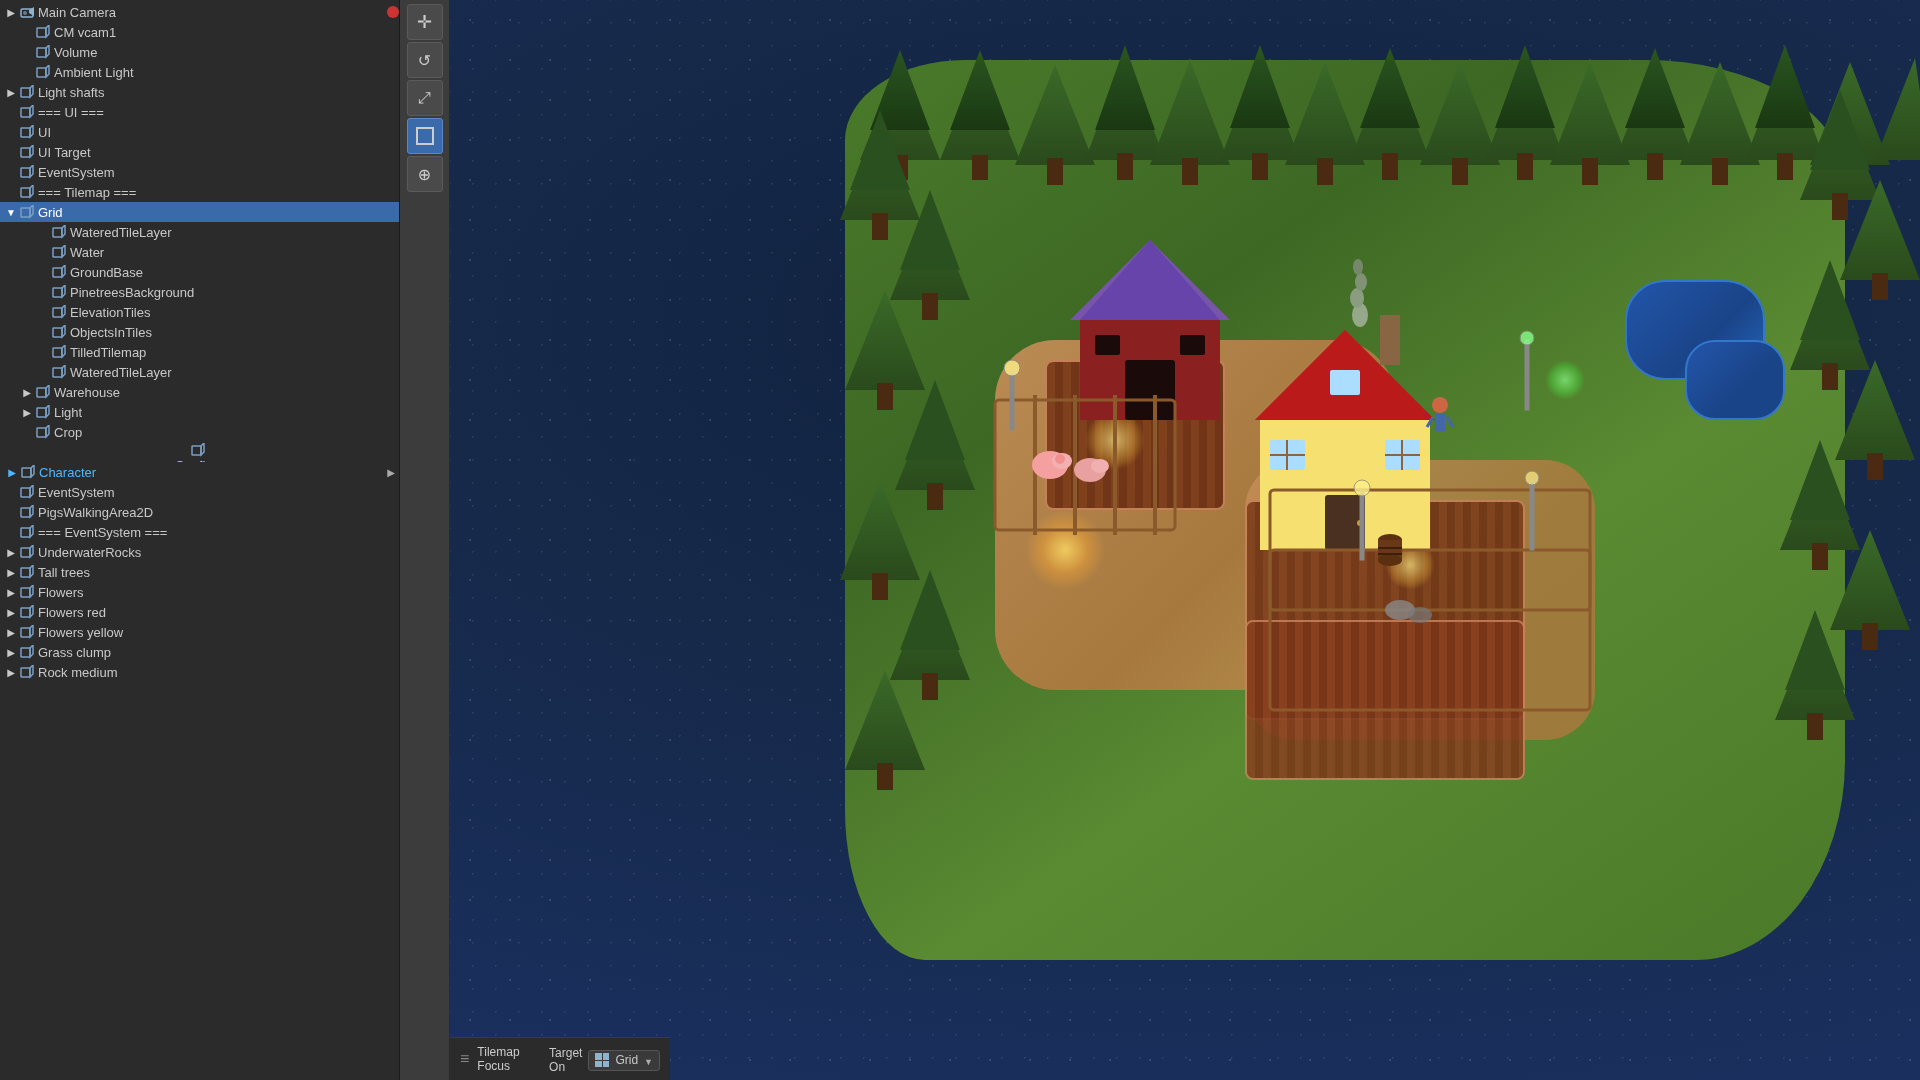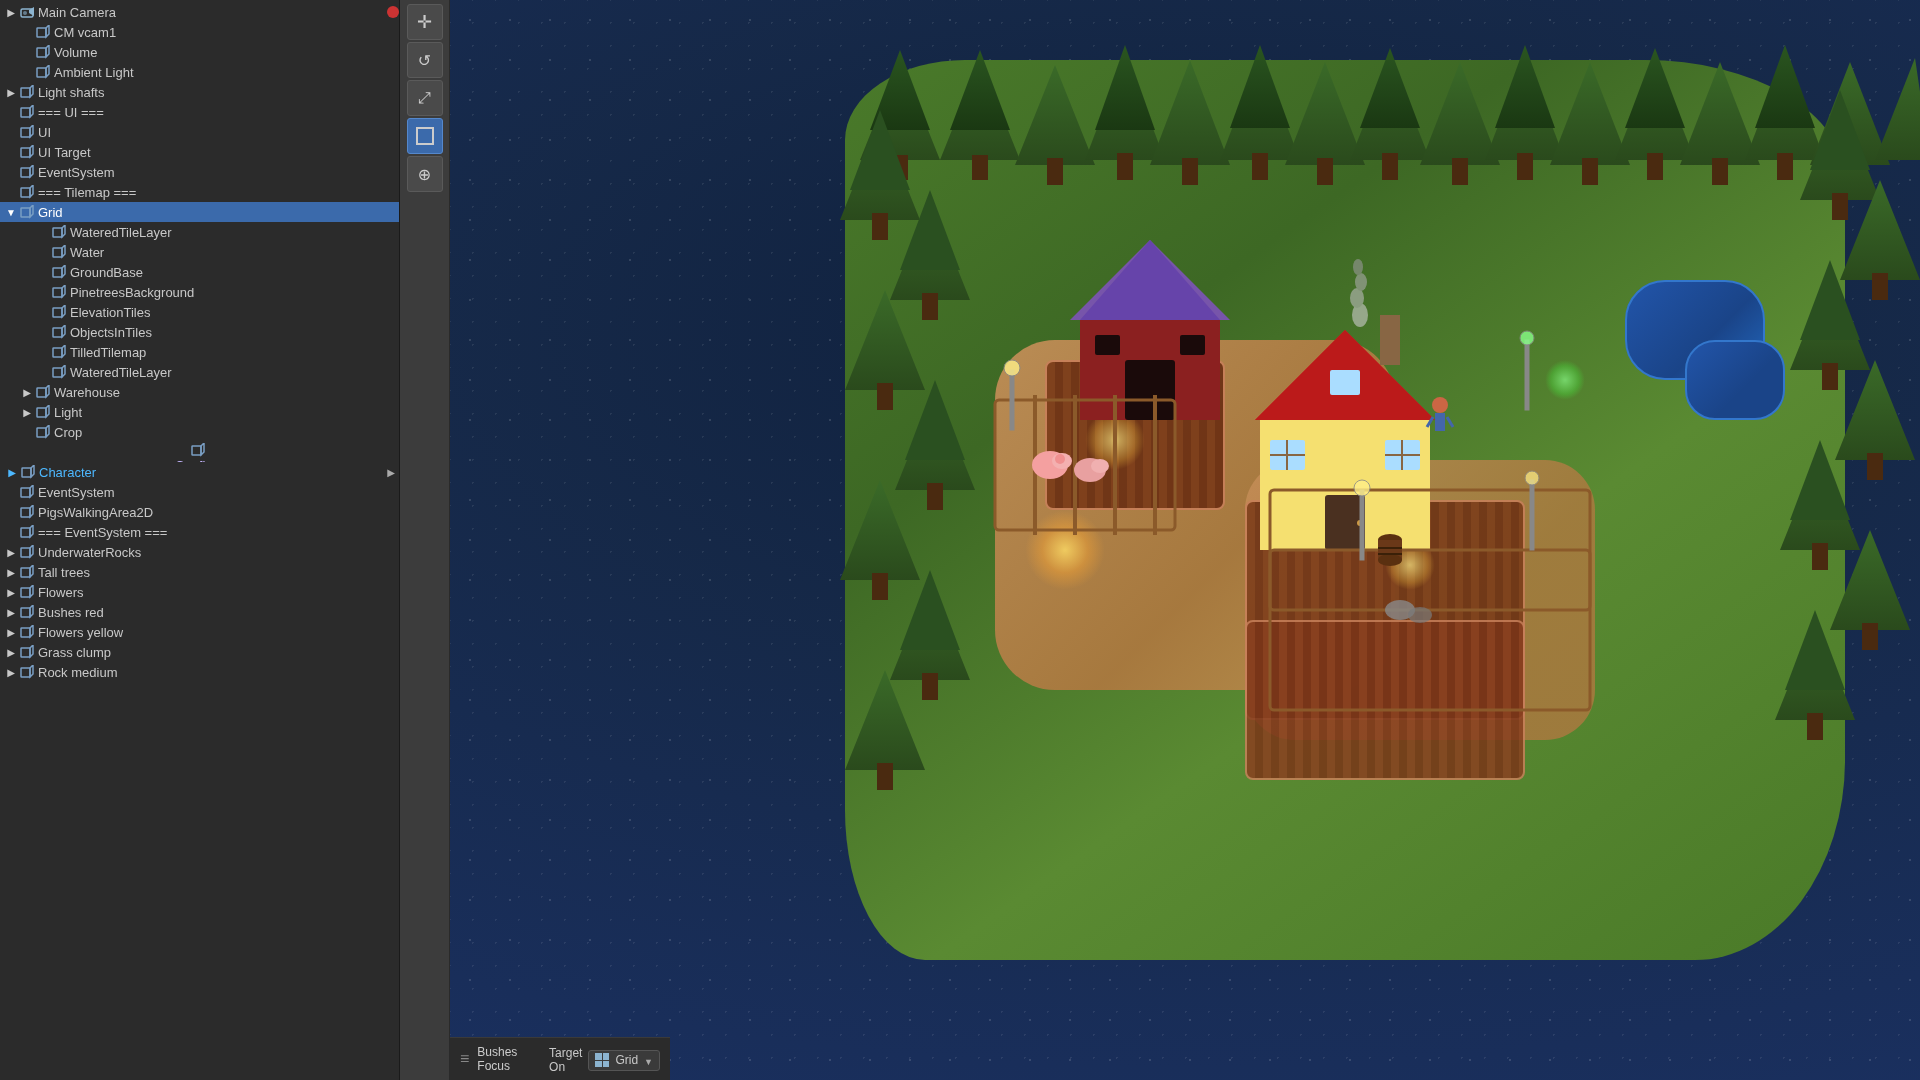--- a/index.html
+++ b/index.html
@@ -651,21 +651,21 @@
         <div style="width: 3px; flex-shrink: 0;"></div>
         <span class="arrow collapsed"></span>
         <span class="obj-icon">
           <svg width="14" height="14" viewBox="0 0 14 14">
         <rect x="1" y="3" width="9" height="9" rx="0.5" fill="none" stroke="#7a9fc4" stroke-width="1.5"></rect>
         <polygon points="10,3 13,0 13,9 10,12" fill="none" stroke="#7a9fc4" stroke-width="1.5"></polygon>
         <line x1="10" y1="3" x2="13" y2="0" stroke="#7a9fc4" stroke-width="1"></line>
         <line x1="10" y1="12" x2="13" y2="9" stroke="#7a9fc4" stroke-width="1"></line>
       </svg>
         </span>
-        <span class="label">Bushes red</span>
+        <span class="label">Flowers red</span>
       </div>
       <div class="tree-item">
         <div style="width: 3px; flex-shrink: 0;"></div>
         <span class="arrow collapsed"></span>
         <span class="obj-icon">
           <svg width="14" height="14" viewBox="0 0 14 14">
         <rect x="1" y="3" width="9" height="9" rx="0.5" fill="none" stroke="#7a9fc4" stroke-width="1.5"></rect>
         <polygon points="10,3 13,0 13,9 10,12" fill="none" stroke="#7a9fc4" stroke-width="1.5"></polygon>
         <line x1="10" y1="3" x2="13" y2="0" stroke="#7a9fc4" stroke-width="1"></line>
         <line x1="10" y1="12" x2="13" y2="9" stroke="#7a9fc4" stroke-width="1"></line>
@@ -1025,21 +1025,21 @@
         <rect x="5" y="8" width="10" height="18" fill="#4466aa"></rect>
         <line x1="3" y1="12" x2="-3" y2="22" stroke="#4466aa" stroke-width="3"></line>
         <line x1="17" y1="12" x2="23" y2="22" stroke="#4466aa" stroke-width="3"></line>
       </g>
     </svg>
 
   </div>
 
   <div id="tilemap-focus">
     <span class="tilemap-icon">≡</span>
-    <span style="font-size:12px;color:#ccc;">Bushes Focus</span>
+    <span style="font-size:12px;color:#ccc;">Tilemap Focus</span>
     <br>
     <div style="display:flex;align-items:center;gap:6px;margin-top:2px;">
       <span style="font-size:12px;">Target On</span>
       <div class="focus-dropdown">
         <div class="focus-grid-icon">
           <span></span>
             <span></span>
             <span></span>
             <span></span>
         </div>

